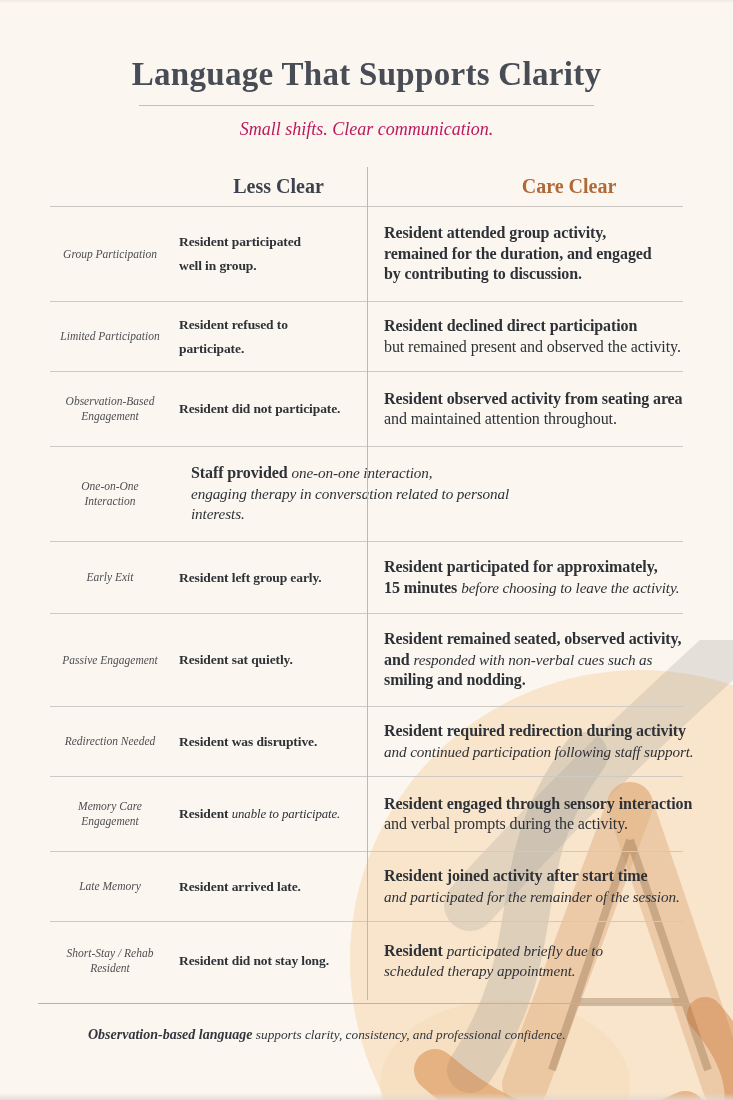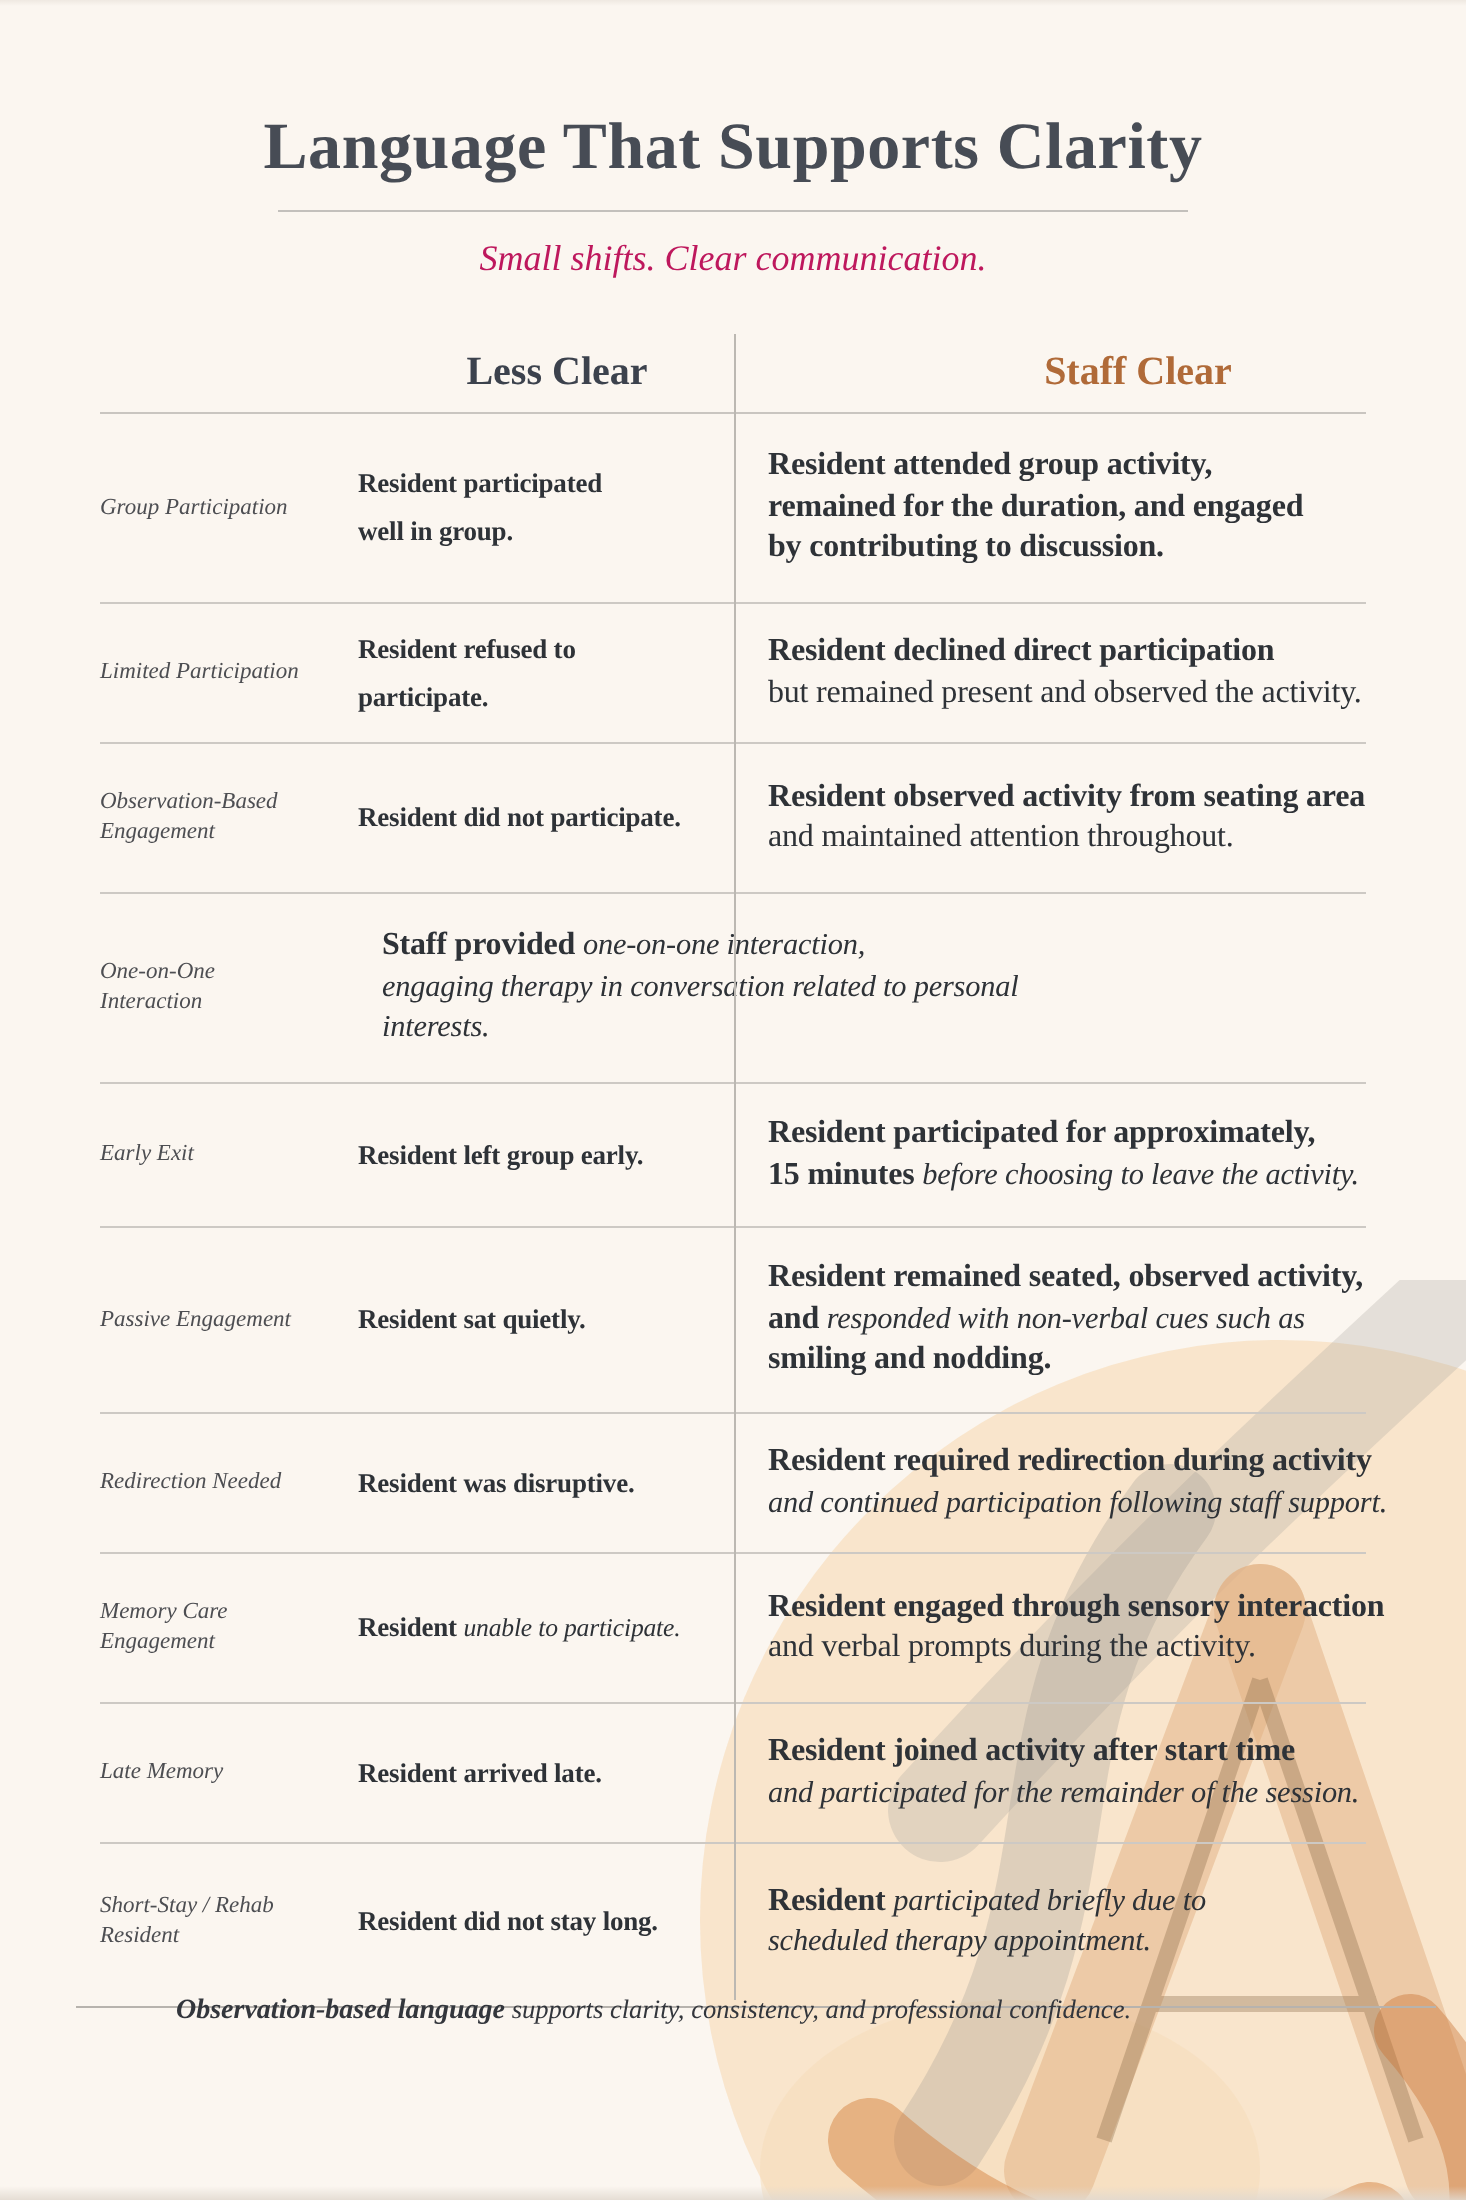--- a/index.html
+++ b/index.html
@@ -27,33 +27,33 @@
   #rows .row:nth-of-type(1){min-height:95px;}
   #rows .row:nth-of-type(2){min-height:70px;}
   #rows .row:nth-of-type(3){min-height:75px;}
   #rows .row:nth-of-type(4){min-height:95px;}
   #rows .row:nth-of-type(5){min-height:72px;}
   #rows .row:nth-of-type(6){min-height:93px;}
   #rows .row:nth-of-type(7){min-height:70px;}
   #rows .row:nth-of-type(8){min-height:75px;}
   #rows .row:nth-of-type(9){min-height:70px;}
   #rows .row:nth-of-type(10){min-height:78px;}
-  .cell-label{padding-right:4px;text-align:left;font-size:11.5px;line-height:15px;
+  .cell-label{padding-right:4px;text-align:center;font-size:11.5px;line-height:15px;
     font-style:italic;color:#4d4e52;}
   .cell-less{padding-left:5px;font-size:13.5px;line-height:24px;letter-spacing:-.1px;}
   .cell-more{padding-left:17px;font-size:16px;line-height:20.5px;letter-spacing:-.1px;}
   .line{white-space:nowrap;}
   .s-r{font-weight:600;}
   .s-l{font-weight:400;}
   .s-b{font-weight:700;}
   .s-i{font-weight:400;font-style:italic;font-size:.95em;}
   .s-bi{font-weight:700;font-style:italic;}
   
   .bottom-rule{position:absolute;z-index:2;left:38px;top:1003px;width:680px;height:1px;background:#b7b3ae;}
-  .footer{position:absolute;z-index:2;left:88px;top:992px;font-size:14px;line-height:26px;color:#33363c;white-space:nowrap;}
+  .footer{position:absolute;z-index:2;left:88px;top:1022px;font-size:14px;line-height:26px;color:#33363c;white-space:nowrap;}
   
   .watermark{position:absolute;z-index:1;left:320px;top:640px;pointer-events:none;}
   .bottom-edge{position:absolute;z-index:3;left:0;bottom:0;width:100%;height:7px;
     background:linear-gradient(rgba(233,226,218,0),rgba(225,217,207,.85));}
   .top-edge{position:absolute;z-index:3;left:0;top:0;width:100%;height:3px;
     background:linear-gradient(rgba(231,224,216,.6),rgba(233,226,218,0));}
 </style>
 </head>
 <body>
 
@@ -75,21 +75,21 @@
     <div class="title">Language That Supports Clarity</div>
     <div class="title-rule"></div>
     <div class="subtitle">Small shifts. Clear communication.</div>
   </div>
 
   <div class="table">
     <div class="vdivider"></div>
     <div class="thead">
       <div></div>
       <div class="th th-less">Less Clear</div>
-      <div class="th th-more">Staff Clear</div>
+      <div class="th th-more">Care Clear</div>
     </div>
     <div id="rows">
         <div class="row">
           <div class="cell-label">
             <div>Group Participation</div>
           </div>
           <div class="cell-less">
             <div class="line"><span class="s-r">Resident participated</span></div>
             <div class="line"><span class="s-r">well in group.</span></div>
           </div>

